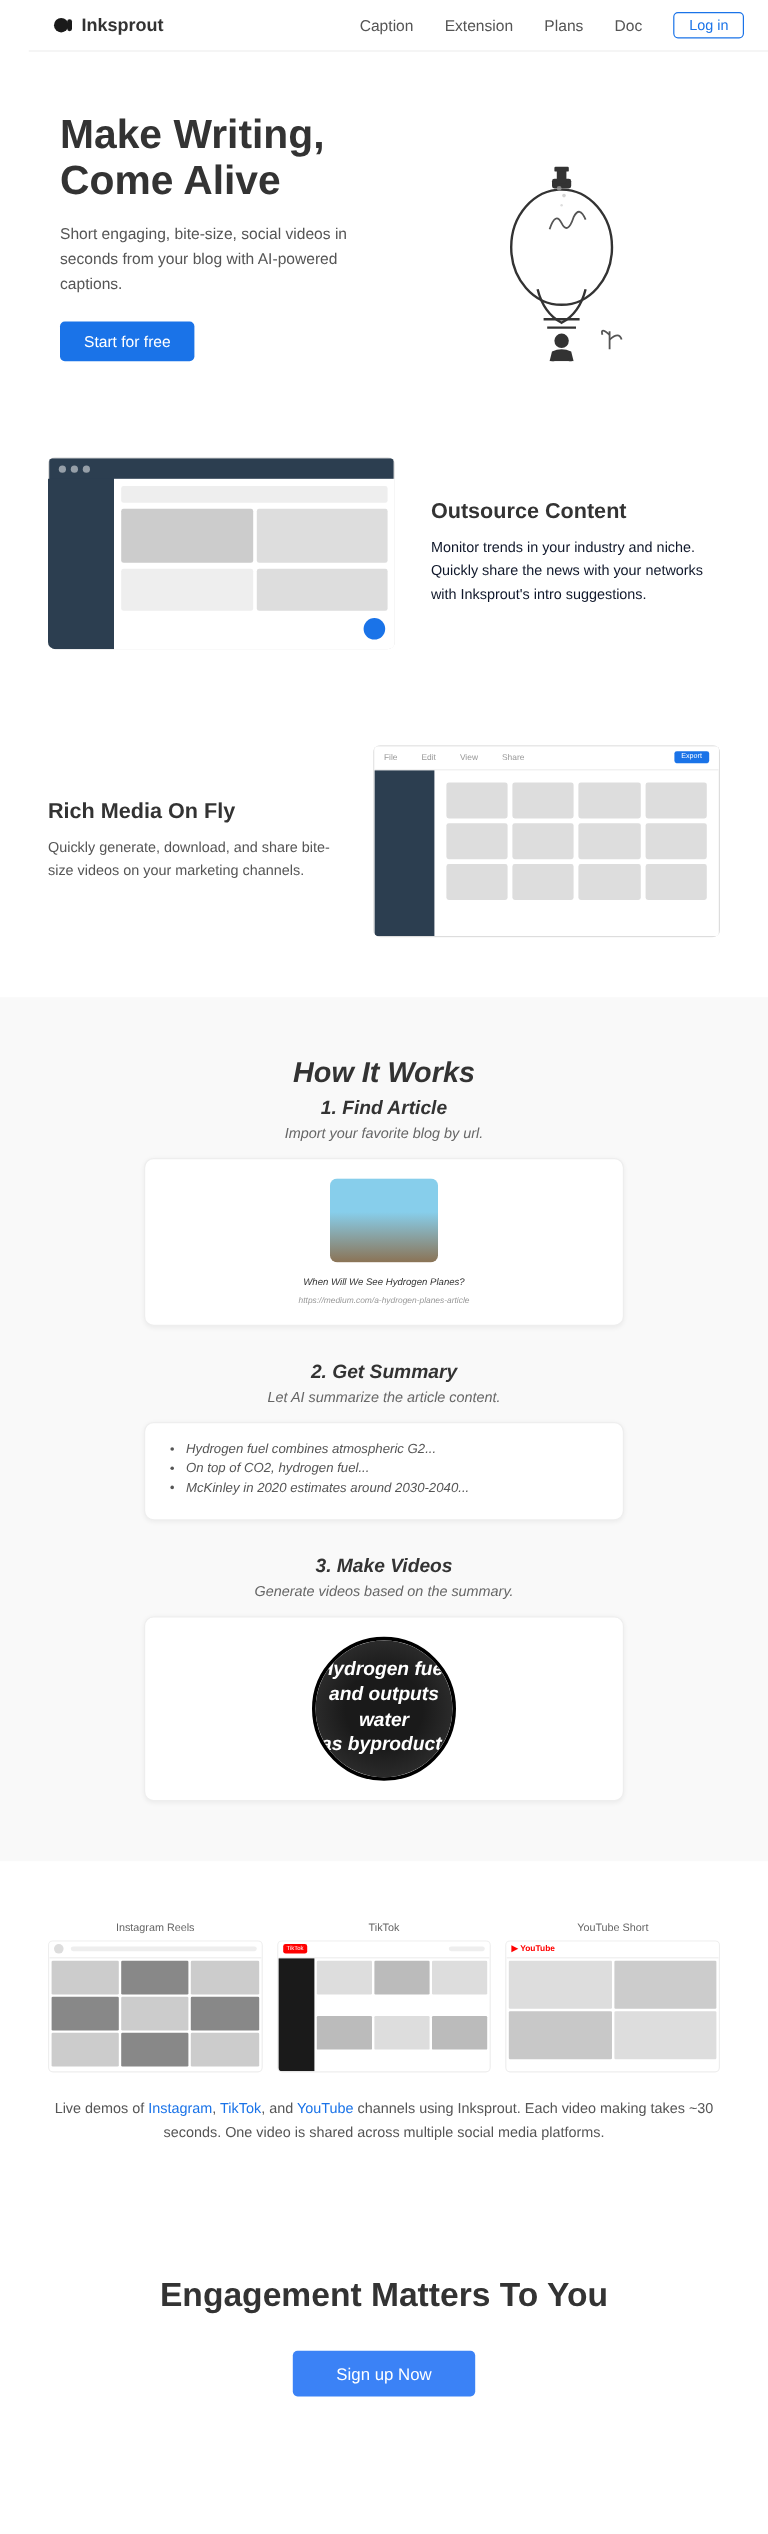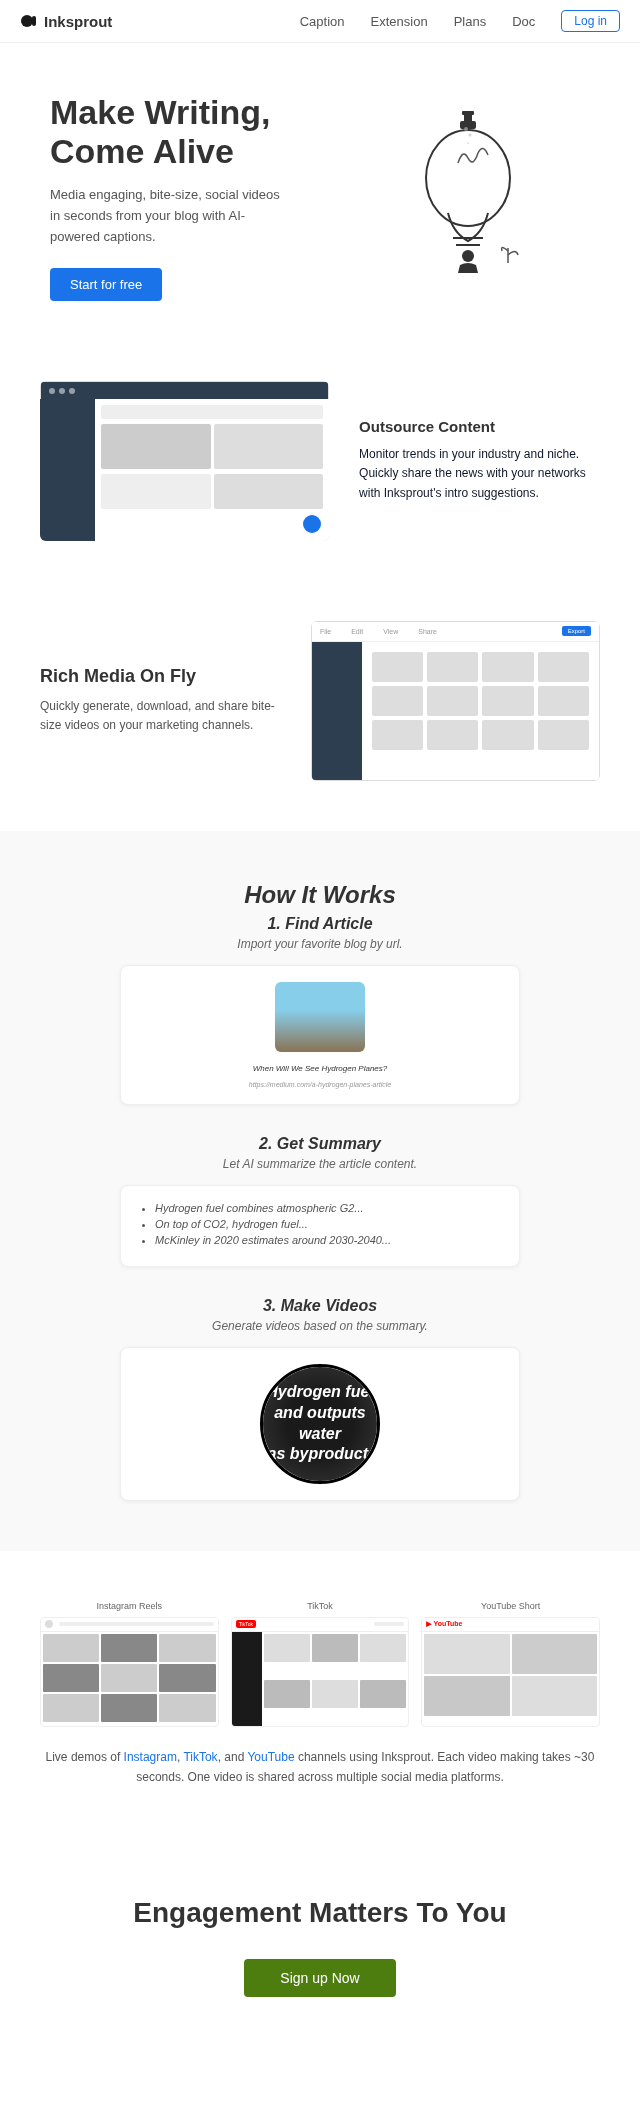--- a/index.html
+++ b/index.html
@@ -1,45 +1,45 @@
 <!DOCTYPE html>
 <html><head>
   <meta charset="utf-8">
   <style>
     * { margin: 0; padding: 0; box-sizing: border-box; }
     body { font-family: -apple-system, BlinkMacSystemFont, 'Segoe UI', sans-serif; background: #fff; color: #333; font-size: 14px; width: 640px; }
 
     
-    nav { display: flex; align-items: center; justify-content: space-between; padding: 10px 20px; border-bottom: 1px solid #eee; }
+    nav { display: flex; align-items: center; justify-content: space-between; padding: 10px 20px; border-bottom: 1px solid #eee; margin-left: 24px; }
     .nav-logo { display: flex; align-items: center; gap: 6px; font-weight: 700; font-size: 15px; }
     .nav-logo-icon { width: 18px; height: 18px; }
     .nav-links { display: flex; align-items: center; gap: 26px; font-size: 13px; color: #555; }
     .nav-links span { cursor: pointer; }
     .nav-login { border: 1px solid #1a73e8; color: #1a73e8; padding: 3px 12px; border-radius: 4px; cursor: pointer; font-size: 12px; }
 
     
-    .hero { display: flex; align-items: flex-start; padding: 50px 40px 30px 50px; gap: 20px; }
+    .hero { display: flex; align-items: flex-end; padding: 50px 40px 30px 50px; gap: 20px; }
     .hero-text { flex: 1; }
     .hero-title { font-size: 34px; font-weight: 800; line-height: 1.15; margin-bottom: 14px; }
     .hero-subtitle { font-size: 13px; color: #555; line-height: 1.6; margin-bottom: 20px; max-width: 240px; }
     .btn-primary { background: #1a73e8; color: #fff; border: none; padding: 9px 20px; border-radius: 4px; font-size: 13px; cursor: pointer; }
     .hero-img { flex: 1; display: flex; justify-content: center; align-items: center; }
     .lightbulb-svg { width: 160px; height: 180px; }
 
     
     .section-be-smart { padding: 50px 40px; }
     .section-title-center { text-align: center; font-size: 22px; font-weight: 700; margin-bottom: 30px; }
     .be-smart-row { display: flex; gap: 30px; align-items: center; }
     .be-smart-screenshot { flex: 1.2; background: #f0f0f0; border-radius: 6px; height: 160px; overflow: hidden; position: relative; }
     .mock-browser { width: 100%; height: 100%; background: #fff; border: 1px solid #ddd; border-radius: 4px; }
     .mock-browser-bar { height: 18px; background: #2c3e50; display: flex; align-items: center; padding: 0 8px; gap: 4px; }
     .mock-dot { width: 6px; height: 6px; border-radius: 50%; background: #fff; opacity: 0.5; }
     .mock-circle-btn { position: absolute; bottom: 8px; right: 8px; width: 18px; height: 18px; background: #1a73e8; border-radius: 50%; }
     .be-smart-text { flex: 1; }
-    .be-smart-text h3 { font-size: 15px; font-weight: 700; margin-bottom: 10px; }
+    .be-smart-text h3 { font-size: 18px; font-weight: 700; margin-bottom: 10px; }
     .be-smart-text p { font-size: 12px; color: #0f172a; line-height: 1.6; }
 
     
     .section-rich { padding: 30px 40px 50px; }
     .rich-row { display: flex; gap: 30px; align-items: center; }
     .rich-text { flex: 1; }
     .rich-text h3 { font-size: 18px; font-weight: 700; margin-bottom: 10px; }
     .rich-text p { font-size: 12px; color: #555; line-height: 1.6; }
     .rich-screenshot { flex: 1.2; background: #f0f0f0; border-radius: 6px; height: 160px; overflow: hidden; position: relative; }
     .rich-mock-top { height: 20px; background: #fff; border-bottom: 1px solid #eee; display: flex; align-items: center; padding: 0 8px; gap: 20px; }
@@ -91,21 +91,21 @@
     .demo-yt-header { height: 14px; background: #fff; border-bottom: 1px solid #eee; display: flex; align-items: center; padding: 0 4px; }
     .demo-yt-logo { font-size: 7px; color: #ff0000; font-weight: 700; }
     .demo-yt-grid { display: grid; grid-template-columns: 1fr 1fr; gap: 2px; padding: 2px; }
     .demo-yt-cell { height: 40px; background: #ddd; border-radius: 1px; }
     .live-desc { font-size: 12px; color: #555; line-height: 1.7; text-align: center; max-width: 560px; margin: 0 auto; }
     .live-desc a { color: #1a73e8; text-decoration: none; }
 
     
     .section-engagement { padding: 60px 40px; text-align: center; }
     .engagement-title { font-size: 28px; font-weight: 700; margin-bottom: 30px; }
-    .btn-signup { background: #4d7c0f; color: #fff; border: none; padding: 11px 36px; border-radius: 4px; font-size: 14px; cursor: pointer; }
+    .btn-signup { background: #3b82f6; color: #fff; border: none; padding: 11px 36px; border-radius: 4px; font-size: 14px; cursor: pointer; }
   </style>
 </head>
 <body>
 
 <nav>
   <div class="nav-logo">
     <svg class="nav-logo-icon" viewBox="0 0 18 18" fill="none">
       <circle cx="7" cy="9" r="6" fill="#1a1a1a"></circle>
       <rect x="12" y="4" width="4" height="10" rx="2" fill="#1a1a1a"></rect>
     </svg>
@@ -116,21 +116,21 @@
     <span>Extension</span>
     <span>Plans</span>
     <span>Doc</span>
     <span class="nav-login">Log in</span>
   </div>
 </nav>
 
 <section class="hero">
   <div class="hero-text">
     <h1 class="hero-title">Make Writing, Come Alive</h1>
-    <p class="hero-subtitle">Media engaging, bite-size, social videos in seconds from your blog with AI-powered captions.</p>
+    <p class="hero-subtitle">Short engaging, bite-size, social videos in seconds from your blog with AI-powered captions.</p>
     <button class="btn-primary">Start for free</button>
   </div>
   <div class="hero-img">
     <svg class="lightbulb-svg" viewBox="0 0 160 180" fill="none">
 
       <ellipse cx="80" cy="85" rx="42" ry="48" stroke="#333" stroke-width="2" fill="none"></ellipse>
       <path d="M60 120 Q65 140 80 148 Q95 140 100 120" stroke="#333" stroke-width="2" fill="none"></path>
       <line x1="65" y1="145" x2="95" y2="145" stroke="#333" stroke-width="2"></line>
       <line x1="68" y1="152" x2="92" y2="152" stroke="#333" stroke-width="2"></line>
 

